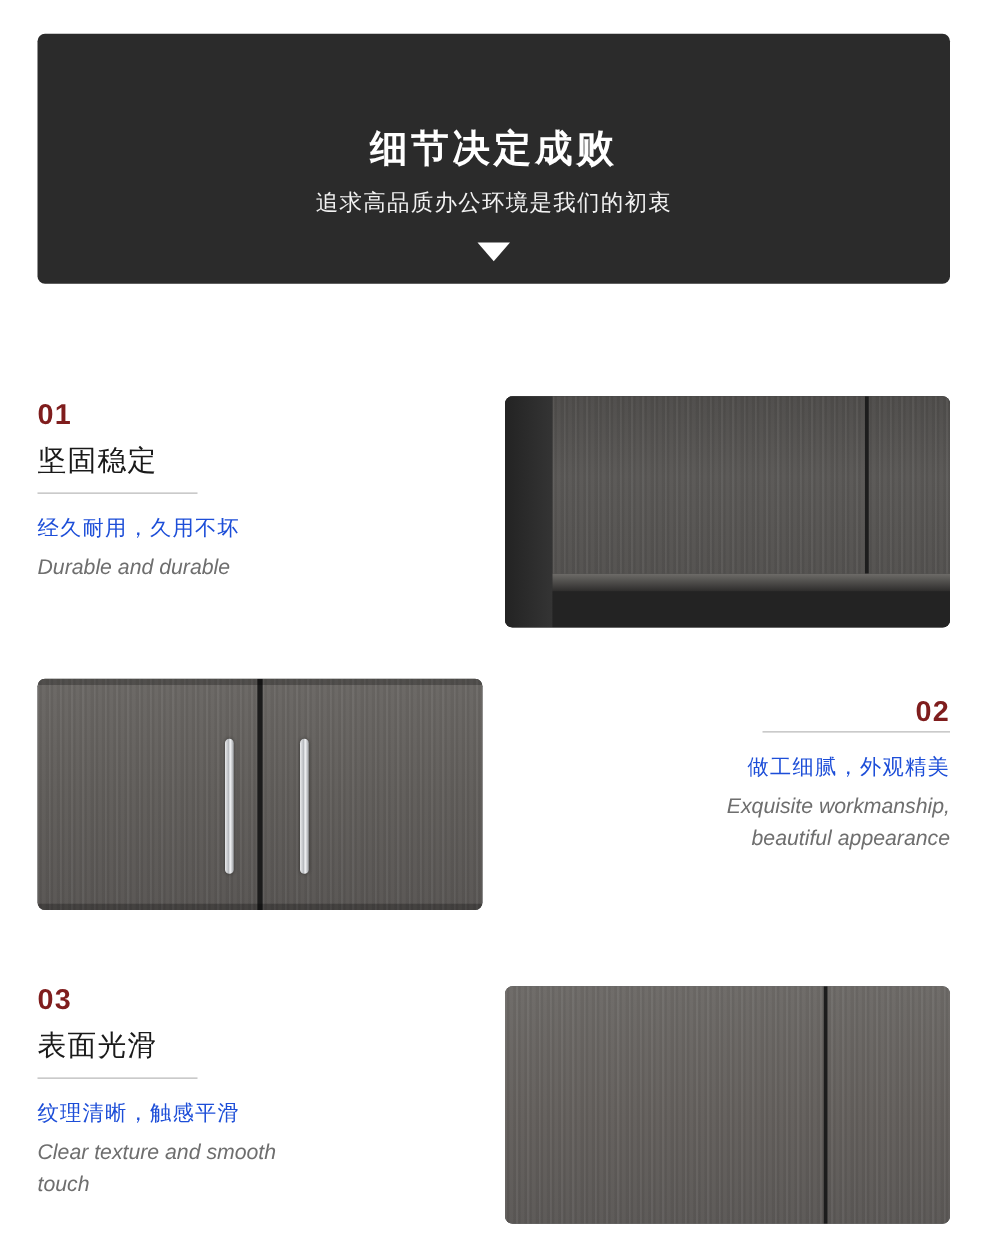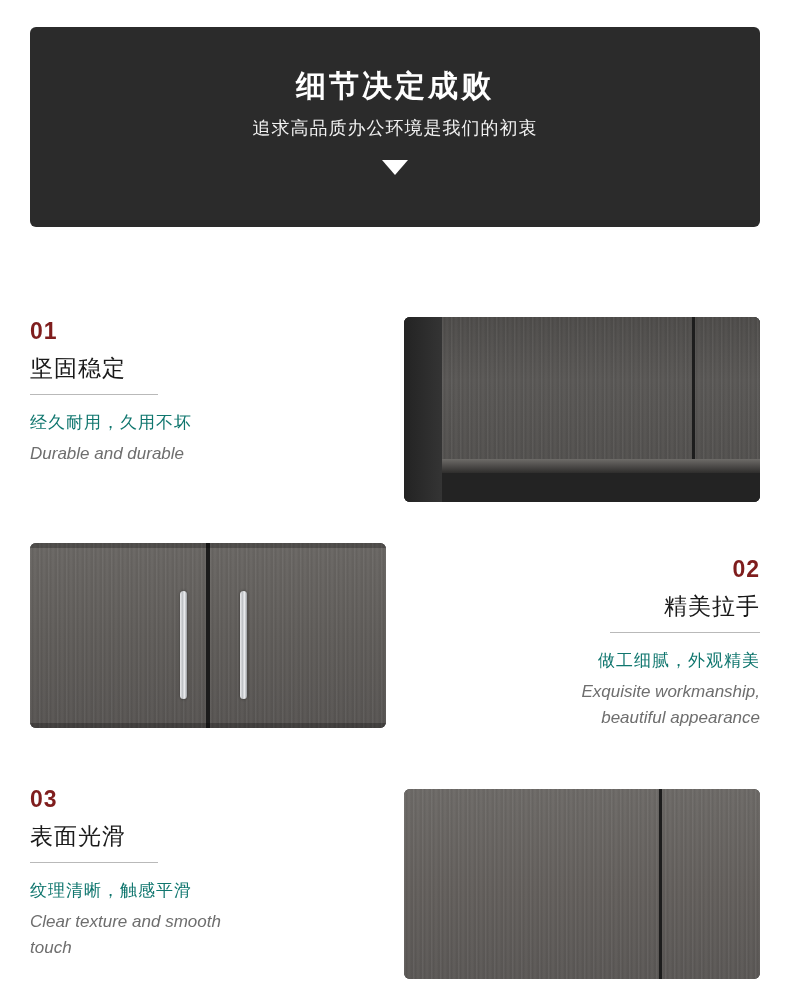--- a/index.html
+++ b/index.html
@@ -25,21 +25,21 @@
     height: 200px;
     background: #2b2b2b;
     border-radius: 6px;
     text-align: center;
     color: #ffffff;
   }
   .hero-title {
     font-size: 30px;
     font-weight: bold;
     letter-spacing: 3px;
-    padding-top: 42px;
+    padding-top: 76px;
     line-height: 1.1;
   }
   .hero-sub {
     font-size: 18px;
     letter-spacing: 1px;
     margin-top: 14px;
     color: #f2f2f2;
     font-weight: normal;
   }
   .hero-arrow {
@@ -67,21 +67,21 @@
     margin-top: 8px;
     display: inline-block;
   }
   .rule {
     height: 1px;
     background: #b9b9b9;
     margin-top: 2px;
   }
   .cn-line {
     font-size: 17px;
-    color: #0f766e;
+    color: #1d4ed8;
     margin-top: 16px;
     letter-spacing: 1px;
   }
   .en-line {
     font-size: 17px;
     color: #6e6e6e;
     margin-top: 8px;
     line-height: 1.4;
     font-style: italic;
   }
@@ -212,21 +212,20 @@
   </div>
   <div class="p2-seam"></div>
   <div class="handle handle-l"></div>
   <div class="handle handle-r"></div>
   <div class="p2-cap top"></div>
   <div class="p2-cap bot"></div>
 </div>
 
 <div class="block02">
   <div class="num">02</div>
-  <div class="heading">精美拉手</div>
   <div class="rule"></div>
   <div class="cn-line">做工细腻，外观精美</div>
   <div class="en-line">Exquisite workmanship,</div>
   <div class="en-line" style="margin-top:2px;">beautiful appearance</div>
 </div>
 
 <div class="block03">
   <div class="num">03</div>
   <div class="heading">表面光滑</div>
   <div class="rule"></div>

